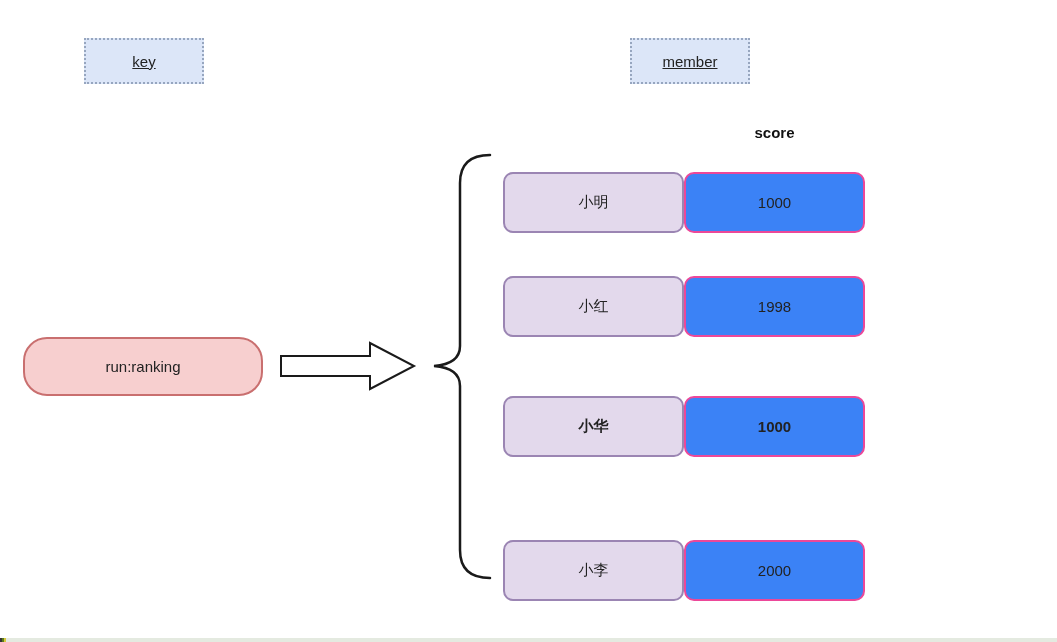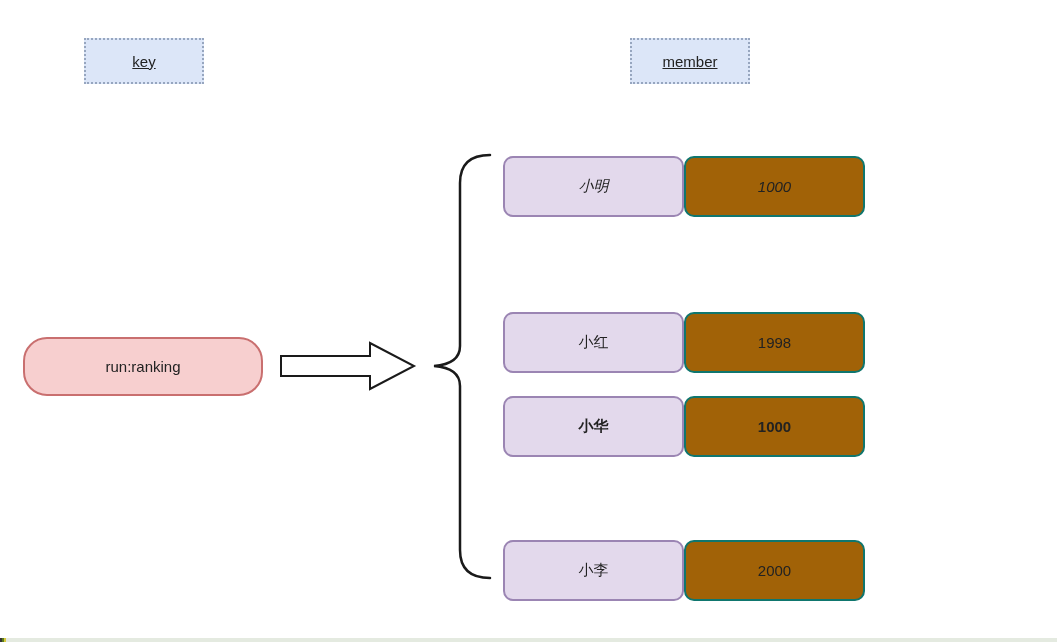--- a/index.html
+++ b/index.html
@@ -49,25 +49,25 @@
     font-size:15px;color:#222222;
     box-sizing:border-box;
   }
   .member-cell{
     left:503px;
     background:#e3d9ec;
     border:2px solid #9b85b3;
   }
   .score-cell{
     left:684px;
-    background:#a16207;
-    border:2px solid #0f766e;
+    background:#3b82f6;
+    border:2px solid #ec4899;
   }
-  .row-0 .cell{top:156px;font-style:italic;}
-  .row-1 .cell{top:276px;margin-top:36px;}
+  .row-0 .cell{top:172px;}
+  .row-1 .cell{top:276px;}
   .row-2 .cell{top:396px;font-weight:bold;}
   .row-3 .cell{top:540px;}
   .bottom-bar{
     position:absolute;left:0;bottom:0;
     width:100%;height:4px;
     background:#e4eae0;
   }
   .corner-dot{
     position:absolute;left:0;bottom:0;height:4px;
     display:flex;
@@ -95,20 +95,21 @@
   </div>
 
   <svg class="arrow-svg" width="140" height="56" viewBox="0 0 140 56">
     <polygon points="3,18 92,18 92,5 136,28 92,51 92,38 3,38" fill="#ffffff" stroke="#1a1a1a" stroke-width="2"></polygon>
   </svg>
 
   <svg class="brace-svg" width="75" height="445" viewBox="0 0 75 445">
     <path d="M65,10 Q35,10 35,38 L35,201 Q35,219 9,221 Q35,223 35,241 L35,405 Q35,433 65,433" fill="none" stroke="#1a1a1a" stroke-width="2.5" stroke-linecap="round"></path>
   </svg>
 
+  <div class="col-header score-header">score</div>
 
   <div class="row-0">
     <div class="cell member-cell">
       <span>小明</span>
     </div>
     <div class="cell score-cell">
       <span>1000</span>
     </div>
   </div>
 

